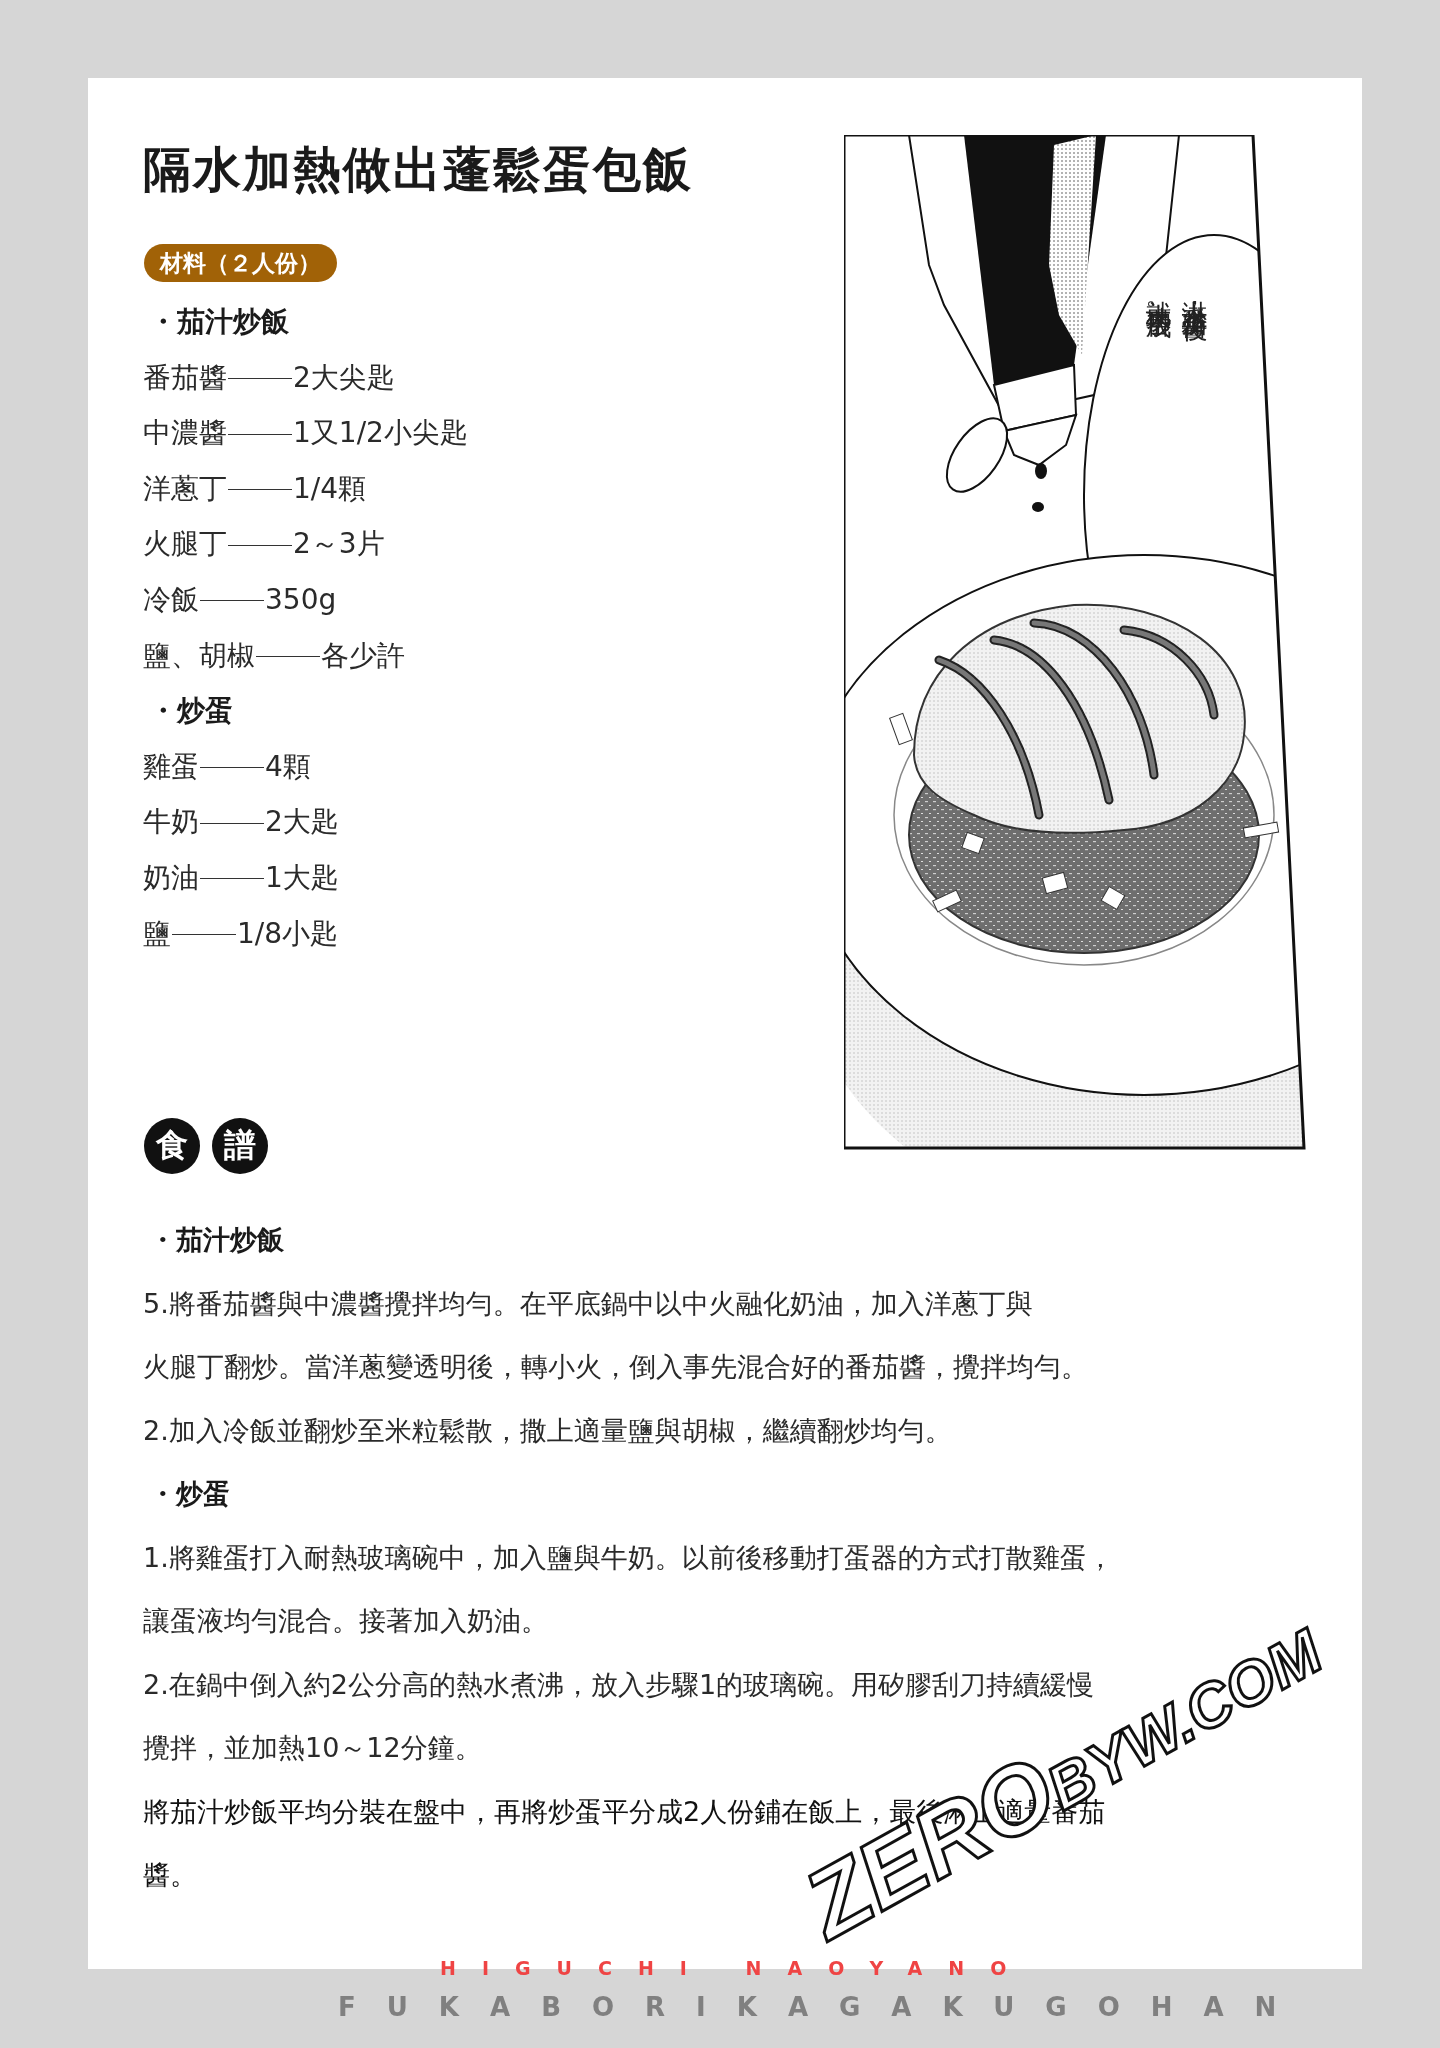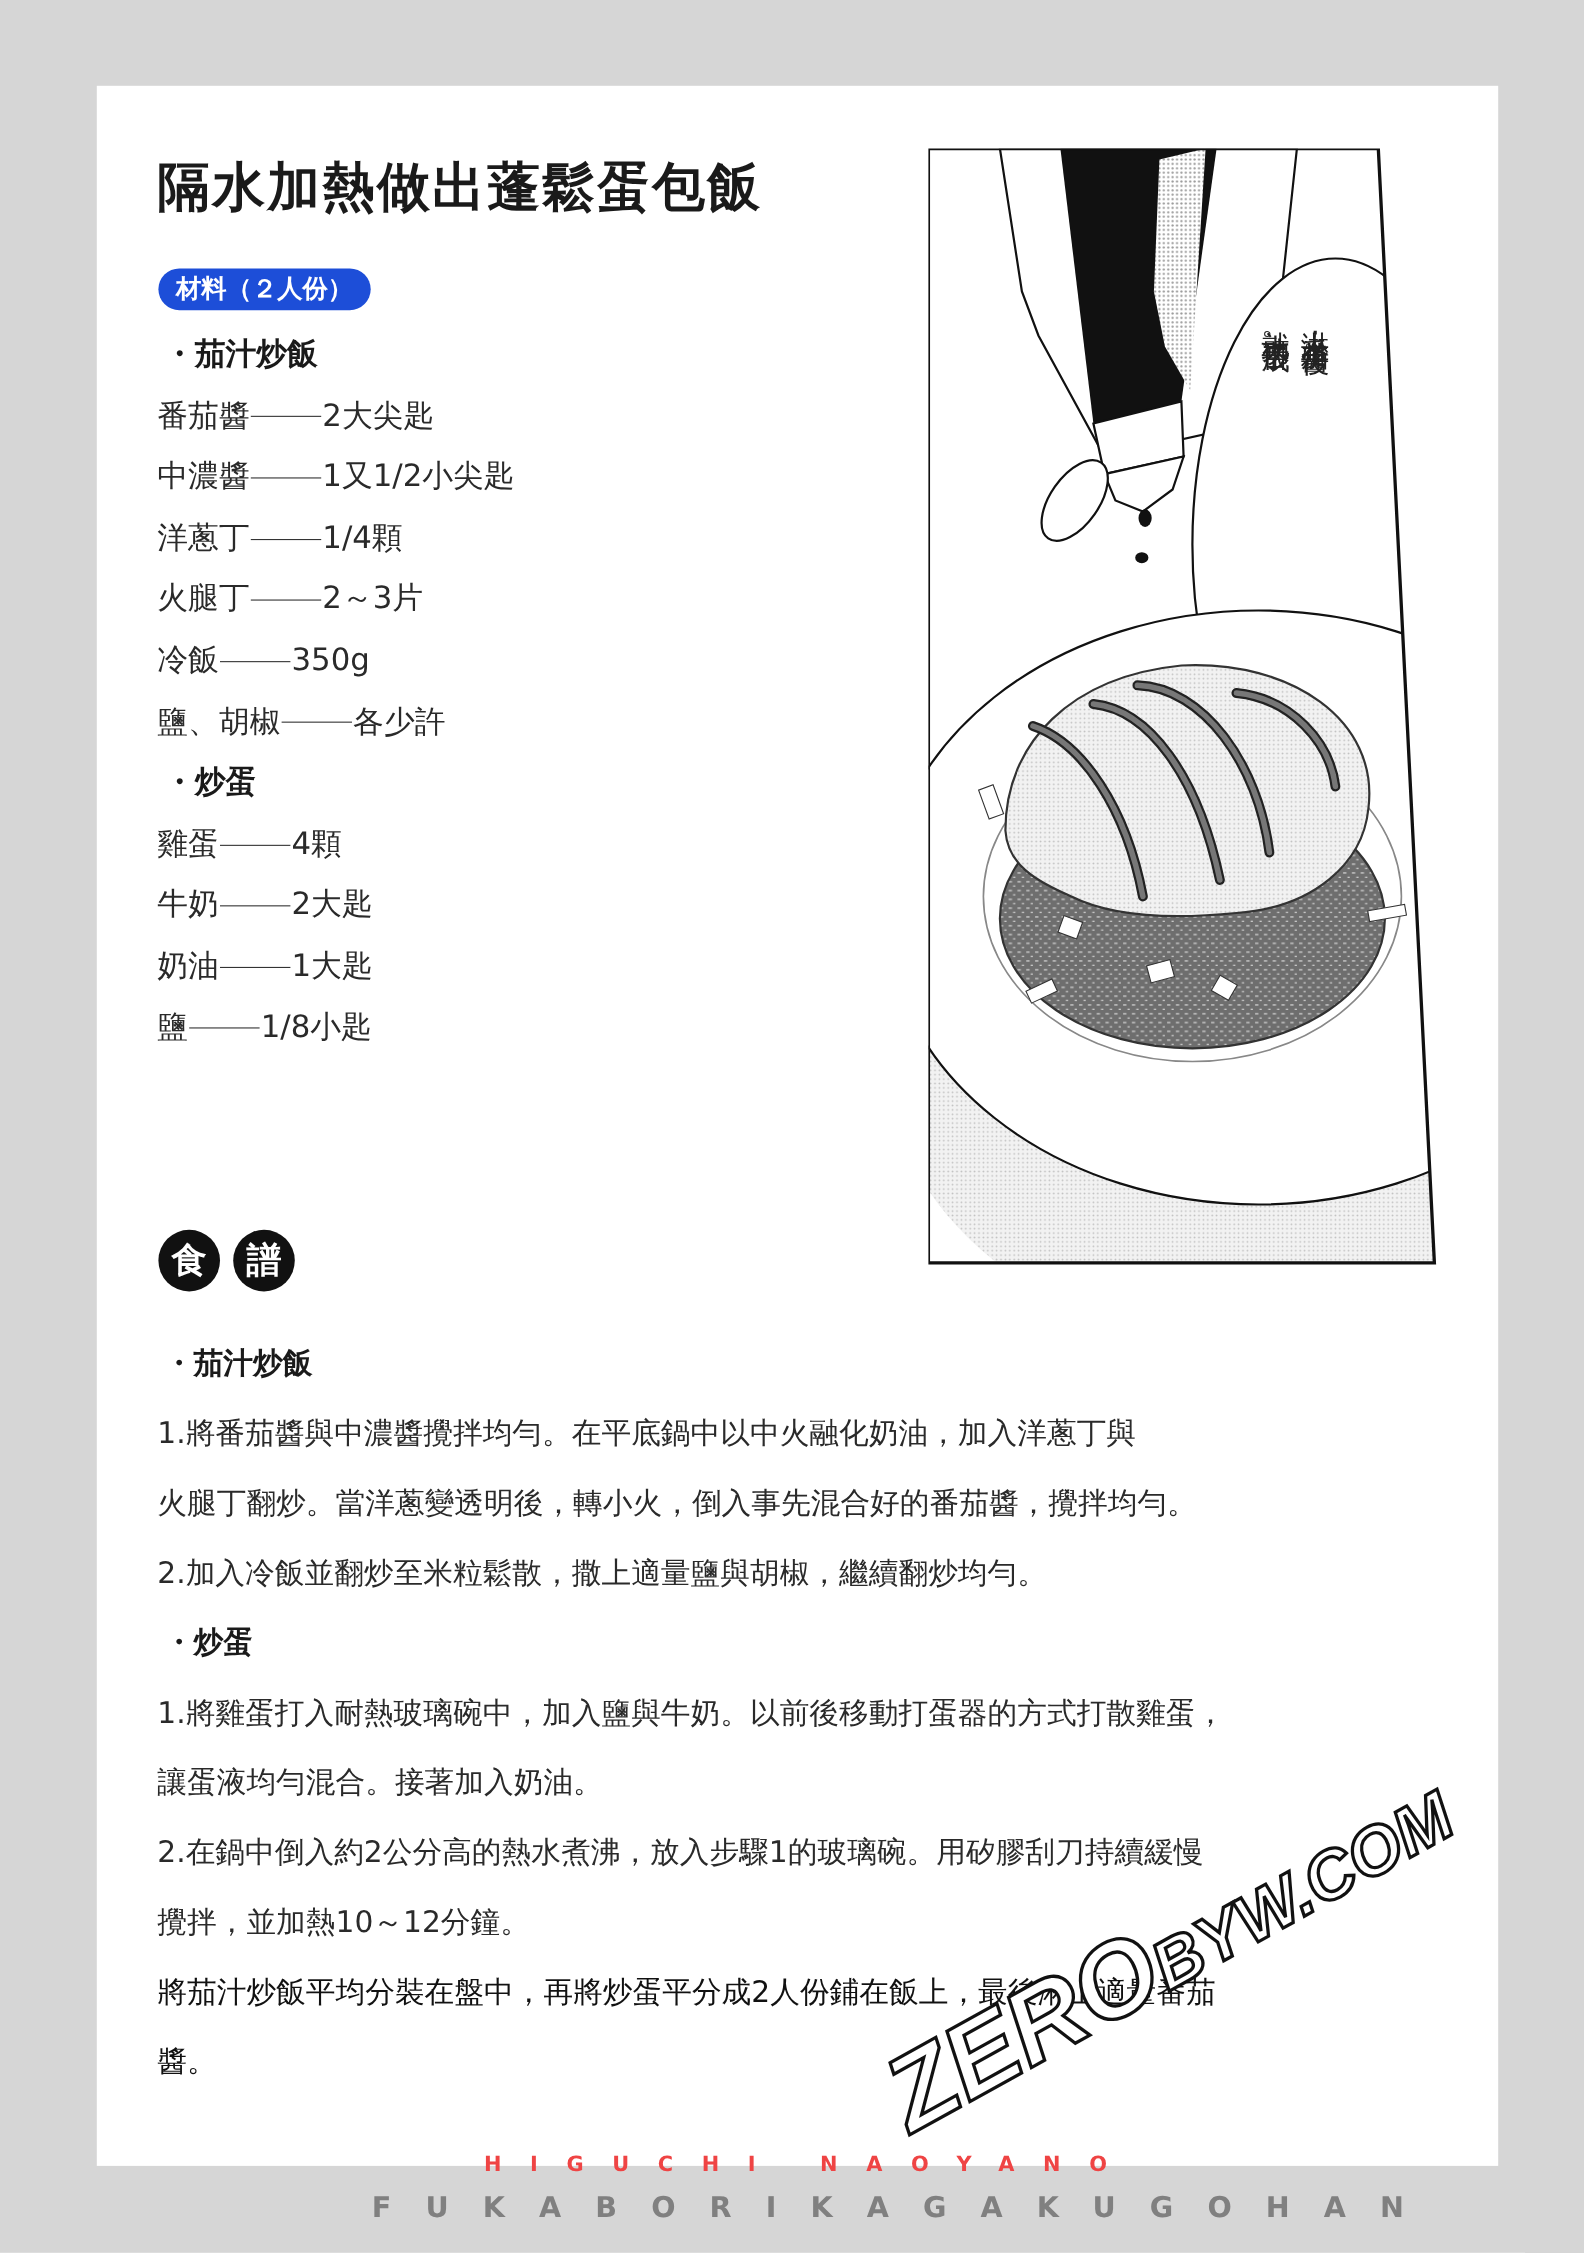--- a/index.html
+++ b/index.html
@@ -10,21 +10,21 @@
   .page {
     position:absolute; left:88px; top:78px; width:1274px; height:1891px; background:#ffffff;
   }
   .title {
     position:absolute; left:55px; top:60px; font-size:48px; font-weight:bold; letter-spacing:2px; color:#1a1a1a;
     white-space:nowrap;
     text-align:right;
   }
   .pill {
     position:absolute; left:56px; top:166px; height:38px; line-height:38px; padding:0 16px;
-    background:#1d4ed8; color:#fff; border-radius:19px; font-size:23px; font-weight:bold; white-space:nowrap;
+    background:#a16207; color:#fff; border-radius:19px; font-size:23px; font-weight:bold; white-space:nowrap;
   }
   .ing { position:absolute; left:55px; top:216px; width:400px; }
   .ing .line { height:55.6px; line-height:55.6px; font-size:28px; white-space:nowrap; color:#2a2a2a; }
   .ing .sub { font-weight:bold; padding-left:6px; color:#1a1a1a; }
   .ing .dash { display:inline-block; width:64px; height:0; border-top:1.5px solid #333; vertical-align:middle; margin:0 1px; }
   .circles { position:absolute; left:56px; top:1040px; display:flex; gap:12px; }
   .circle {
     width:56px; height:56px; border-radius:50%; background:#111; color:#fff;
     font-size:32px; font-weight:bold; display:flex; align-items:center; justify-content:center;
   }
@@ -73,21 +73,21 @@
     <div class="line"><span>鹽</span><span class="dash"></span><span>1/8小匙</span></div>
   </div>
 
   <div class="circles">
     <div class="circle">食</div>
     <div class="circle">譜</div>
   </div>
 
   <div class="steps">
     <div class="line sub">・茄汁炒飯</div>
-    <div class="line">1.將番茄醬與中濃醬攪拌均勻。在平底鍋中以中火融化奶油，加入洋蔥丁與</div>
+    <div class="line">5.將番茄醬與中濃醬攪拌均勻。在平底鍋中以中火融化奶油，加入洋蔥丁與</div>
     <div class="line">火腿丁翻炒。當洋蔥變透明後，轉小火，倒入事先混合好的番茄醬，攪拌均勻。</div>
     <div class="line">2.加入冷飯並翻炒至米粒鬆散，撒上適量鹽與胡椒，繼續翻炒均勻。</div>
     <div class="line sub">・炒蛋</div>
     <div class="line">1.將雞蛋打入耐熱玻璃碗中，加入鹽與牛奶。以前後移動打蛋器的方式打散雞蛋，</div>
     <div class="line">讓蛋液均勻混合。接著加入奶油。</div>
     <div class="line">2.在鍋中倒入約2公分高的熱水煮沸，放入步驟1的玻璃碗。用矽膠刮刀持續緩慢</div>
     <div class="line">攪拌，並加熱10～12分鐘。</div>
     <div class="line final">將茄汁炒飯平均分裝在盤中，再將炒蛋平分成2人份鋪在飯上，最後淋上適量番茄</div>
     <div class="line final">醬。</div>
   </div>

